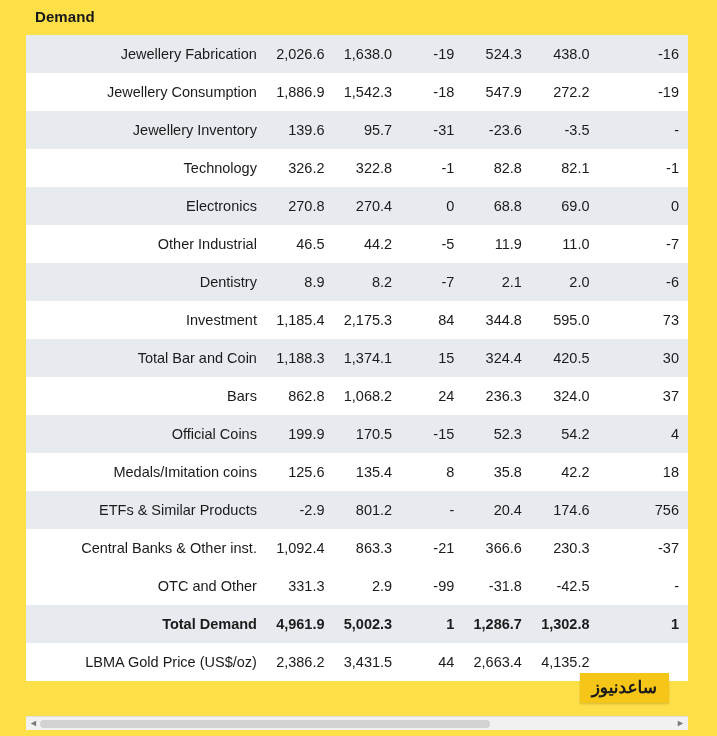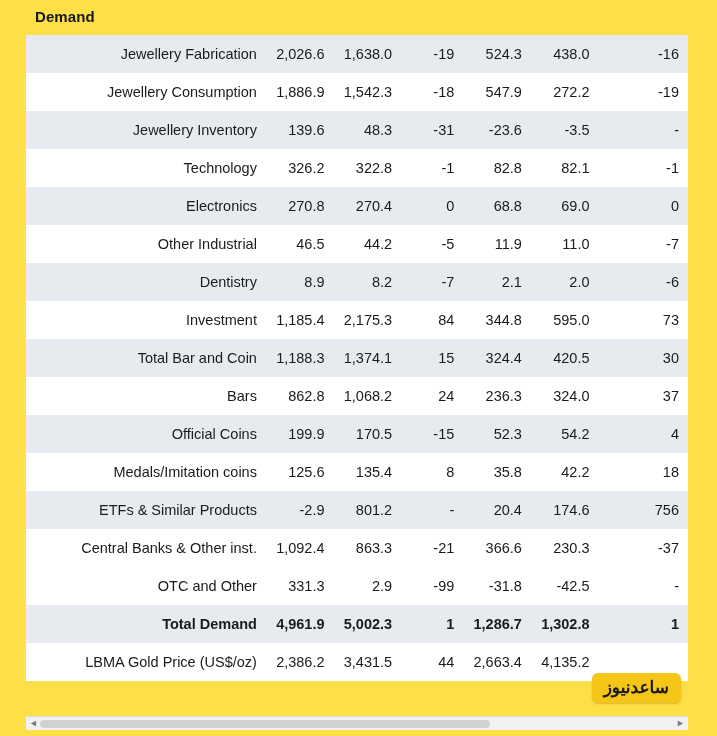--- a/index.html
+++ b/index.html
@@ -97,28 +97,28 @@
     top: 3px;
     width: 450px;
     height: 8px;
     background: #d2d2d2;
     border-radius: 4px;
   }
 
   
   .watermark {
     position: absolute;
-    right: 36px;
+    right: 48px;
     top: 673px;
     background: #f5c518;
     color: #1a1a1a;
     font-size: 17px;
     font-weight: bold;
     padding: 4px 12px 5px 12px;
-    border-radius: 6px;
+    border-radius: 0;
     letter-spacing: .5px;
     direction: rtl;
     box-shadow: 0 1px 2px rgba(0,0,0,.18);
   }
 </style>
 </head>
 <body>
 
 <div id="page">
 
@@ -149,21 +149,21 @@
           <td class="num">1,886.9</td>
           <td class="num">1,542.3</td>
           <td class="num">-18</td>
           <td class="num">547.9</td>
           <td class="num">272.2</td>
           <td class="num">-19</td>
         </tr>
         <tr class="shaded">
           <td class="label ind1">Jewellery Inventory</td>
           <td class="num">139.6</td>
-          <td class="num">48.3</td>
+          <td class="num">95.7</td>
           <td class="num">-31</td>
           <td class="num">-23.6</td>
           <td class="num">-3.5</td>
           <td class="num">-</td>
         </tr>
         <tr class="plain">
           <td class="label ind0">Technology</td>
           <td class="num">326.2</td>
           <td class="num">322.8</td>
           <td class="num">-1</td>

